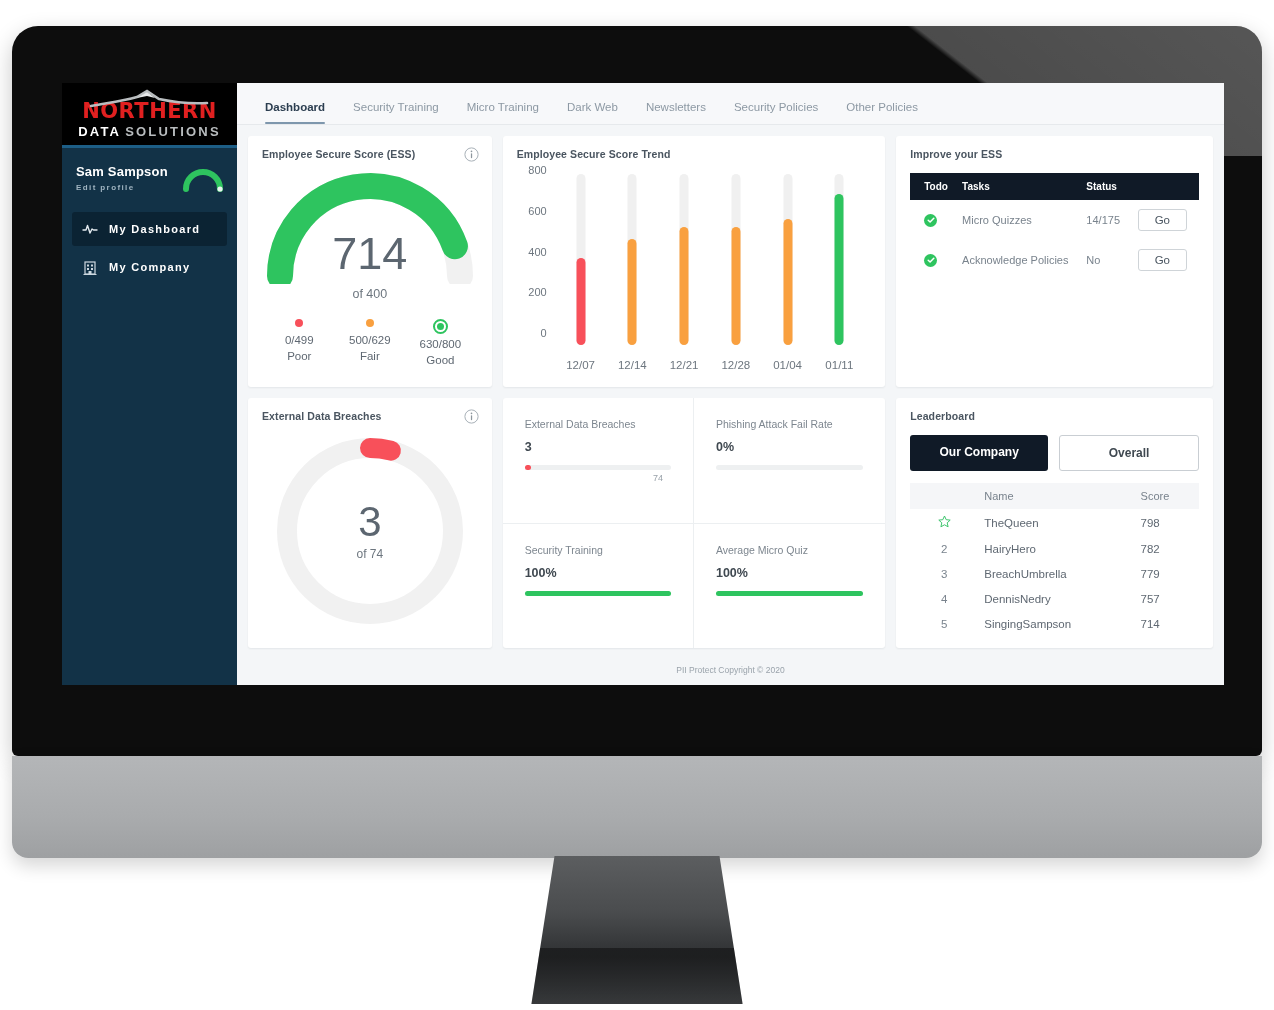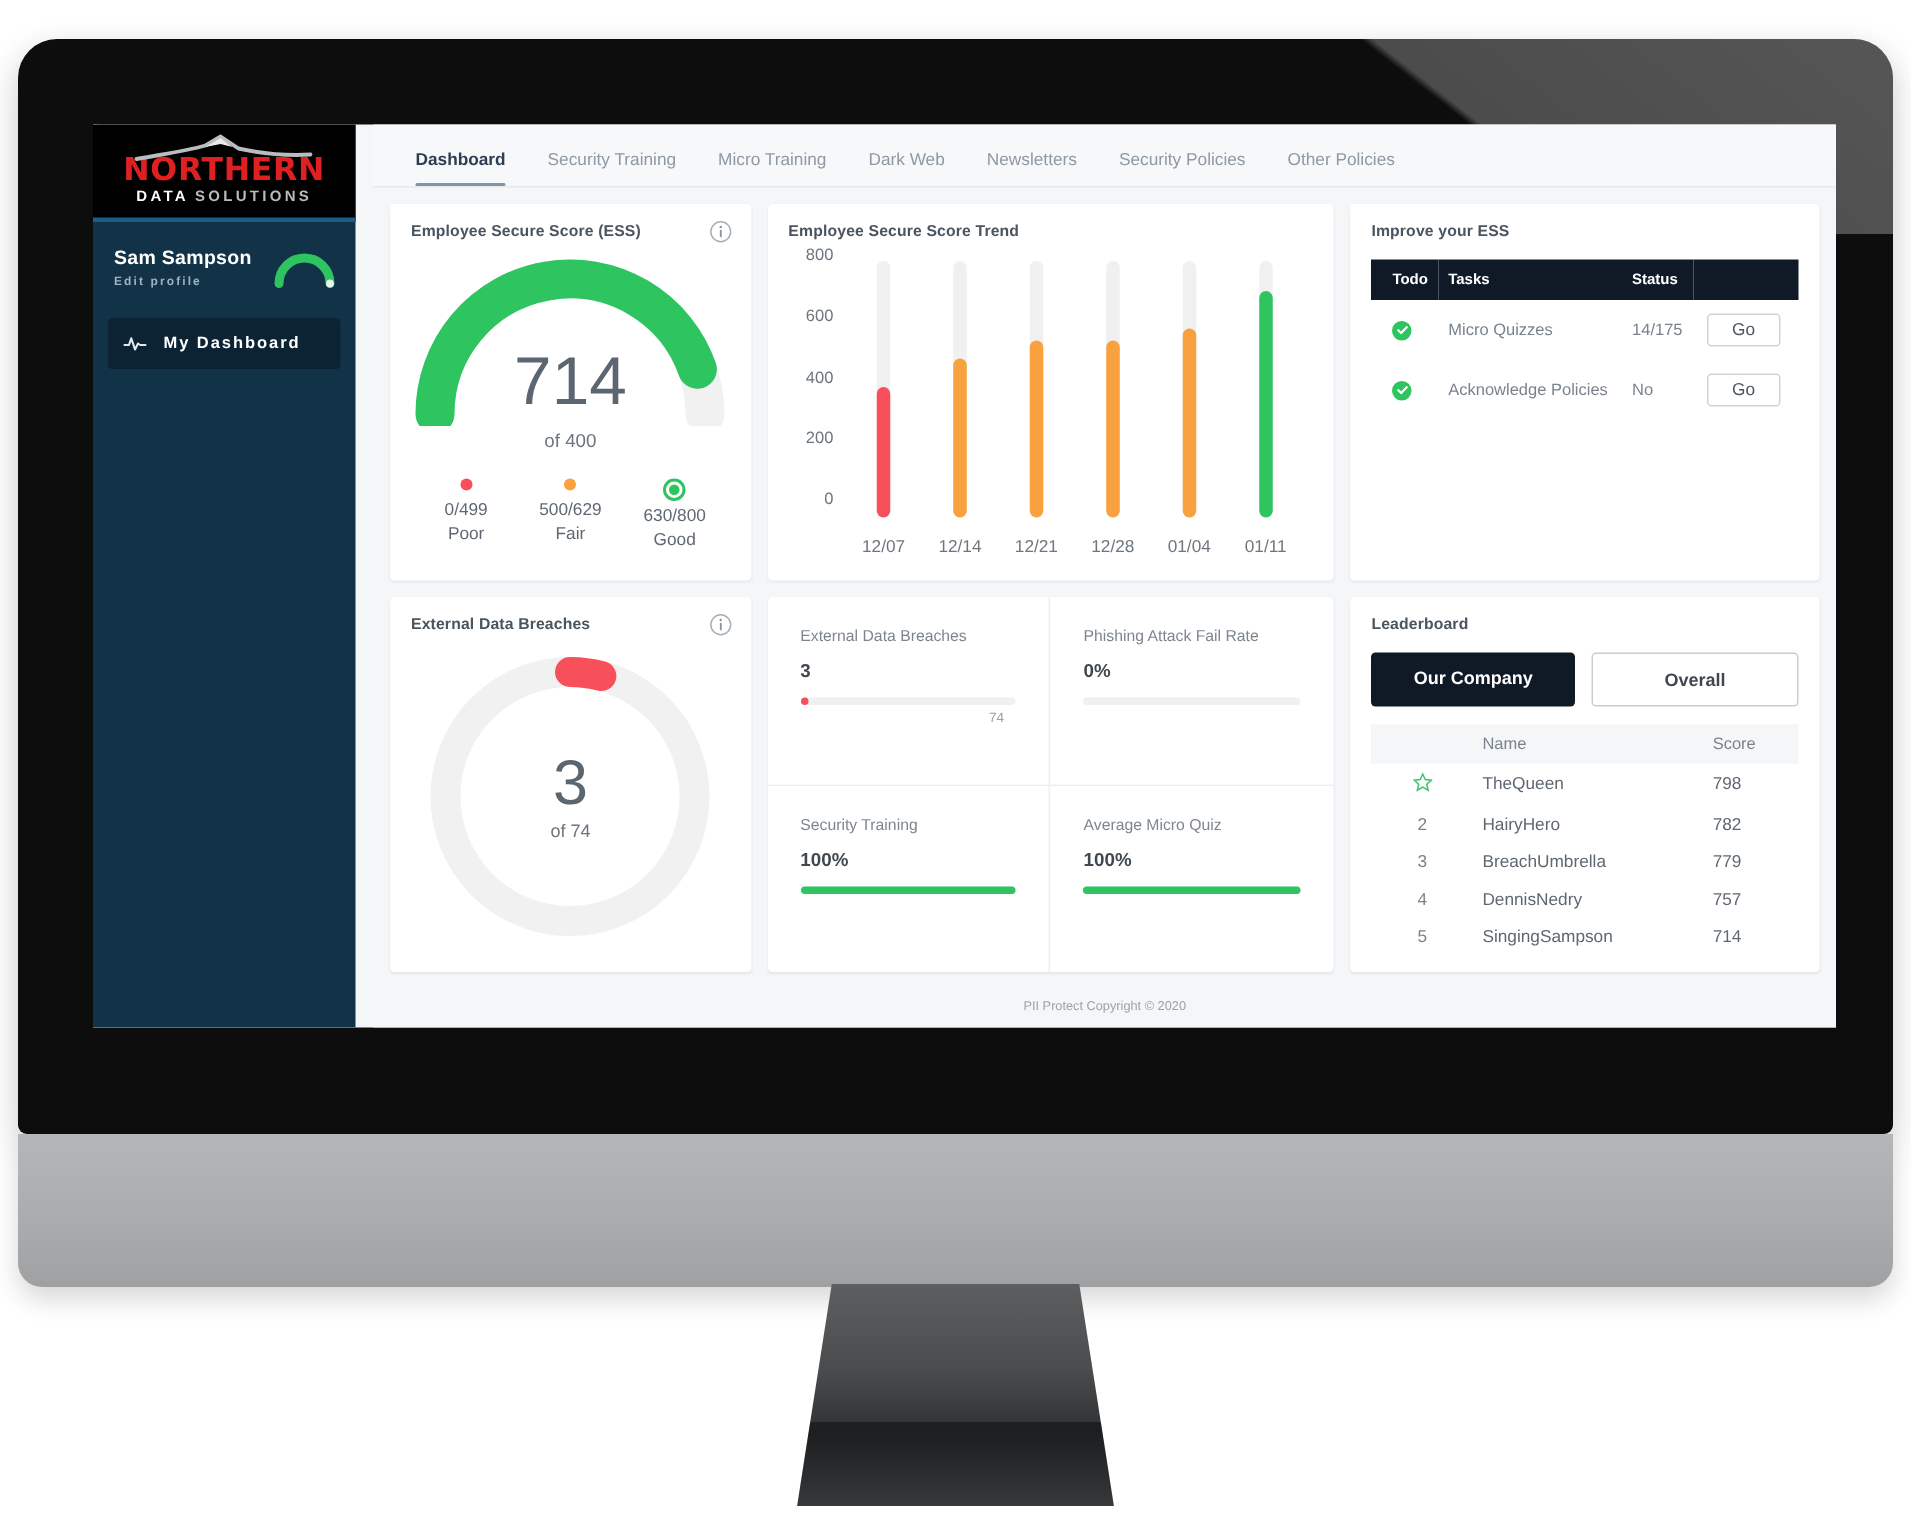--- a/index.html
+++ b/index.html
@@ -31,39 +31,39 @@
     border-radius:0 0 6px 6px;
   }
   .neck-shade{
     position:absolute;left:0;top:62%;width:100%;height:38%;
     background:linear-gradient(180deg,rgba(0,0,0,.42),rgba(0,0,0,.05));
   }
 
   
   .screen{
     position:absolute;left:50px;top:57px;width:1162px;height:602px;
-    background:#f4f6f8;overflow:hidden;display:flex;gap:12px;
+    background:#f4f6f8;overflow:hidden;display:flex;
   }
 
   
   .sidebar{
     width:175px;flex:0 0 175px;background:#123247;
     display:flex;flex-direction:column;position:relative;
     border-top-left-radius:4px;
   }
   .brand{
     background:#000;height:62px;display:flex;align-items:center;justify-content:center;
     flex-direction:column;position:relative;border-bottom:3px solid #1d5e86;
   }
   .brand-mountain{position:absolute;top:6px;left:50%;transform:translateX(-50%);}
   .brand-name{
     color:#e02020;font-weight:bold;font-size:21px;letter-spacing:.5px;
     line-height:1;margin-top:12px;font-family:"DejaVu Sans",sans-serif;
   }
-  .brand-sub{display:flex;gap:4px;align-items:center;margin-top:2px;font-size:10px;letter-spacing:2.2px;justify-content:flex-end;}
+  .brand-sub{display:flex;gap:4px;align-items:center;margin-top:2px;font-size:13px;letter-spacing:2.2px;justify-content:flex-end;}
   .brand-sub .b-data{color:#ffffff;font-weight:bold;}
   .brand-sub .b-sol{color:#b8bcbe;font-weight:bold;}
 
   .user-block{padding:16px 14px 6px 14px;position:relative;}
   .user-name{color:#fff;font-weight:bold;font-size:13px;letter-spacing:.2px;}
   .user-edit{color:#9fb3c0;font-size:8px;letter-spacing:1.4px;margin-top:4px;font-weight:bold;}
   .user-gauge{position:absolute;right:12px;top:14px;width:44px;height:30px;}
 
   .nav{margin-top:14px;padding:0 10px;display:flex;flex-direction:column;gap:4px;}
   .nav-item{
@@ -217,20 +217,34 @@
         </div>
 
         <div class="nav">
           <div class="nav-item active">
             <span class="nav-ico">
               <svg width="16" height="12" viewBox="0 0 16 12">
                 <path d="M1 7 L4 7 L5.5 2.5 L8 10 L10 6 L11.5 7 L15 7" fill="none" stroke="#e3eaef" stroke-width="1.4" stroke-linecap="round" stroke-linejoin="round"></path>
               </svg>
             </span>
             <span>My Dashboard</span>
+          </div>
+          <div class="nav-item">
+            <span class="nav-ico">
+              <svg width="14" height="15" viewBox="0 0 14 15">
+                <rect x="2" y="2" width="10" height="12" fill="none" stroke="#cdd8e0" stroke-width="1.2"></rect>
+                <rect x="4" y="4.5" width="2" height="2" fill="#cdd8e0"></rect>
+                <rect x="8" y="4.5" width="2" height="2" fill="#cdd8e0"></rect>
+                <rect x="4" y="8" width="2" height="2" fill="#cdd8e0"></rect>
+                <rect x="8" y="8" width="2" height="2" fill="#cdd8e0"></rect>
+                <rect x="5.5" y="11" width="3" height="3" fill="#cdd8e0"></rect>
+                <rect x="0.5" y="14" width="13" height="1" fill="#cdd8e0"></rect>
+              </svg>
+            </span>
+            <span>My Company</span>
           </div>
         </div>
       </div>
 
       <div class="content">
 
         <div class="tabs" id="tabs">
             <div class="tab active">Dashboard</div>
             <div class="tab">Security Training</div>
             <div class="tab">Micro Training</div>

